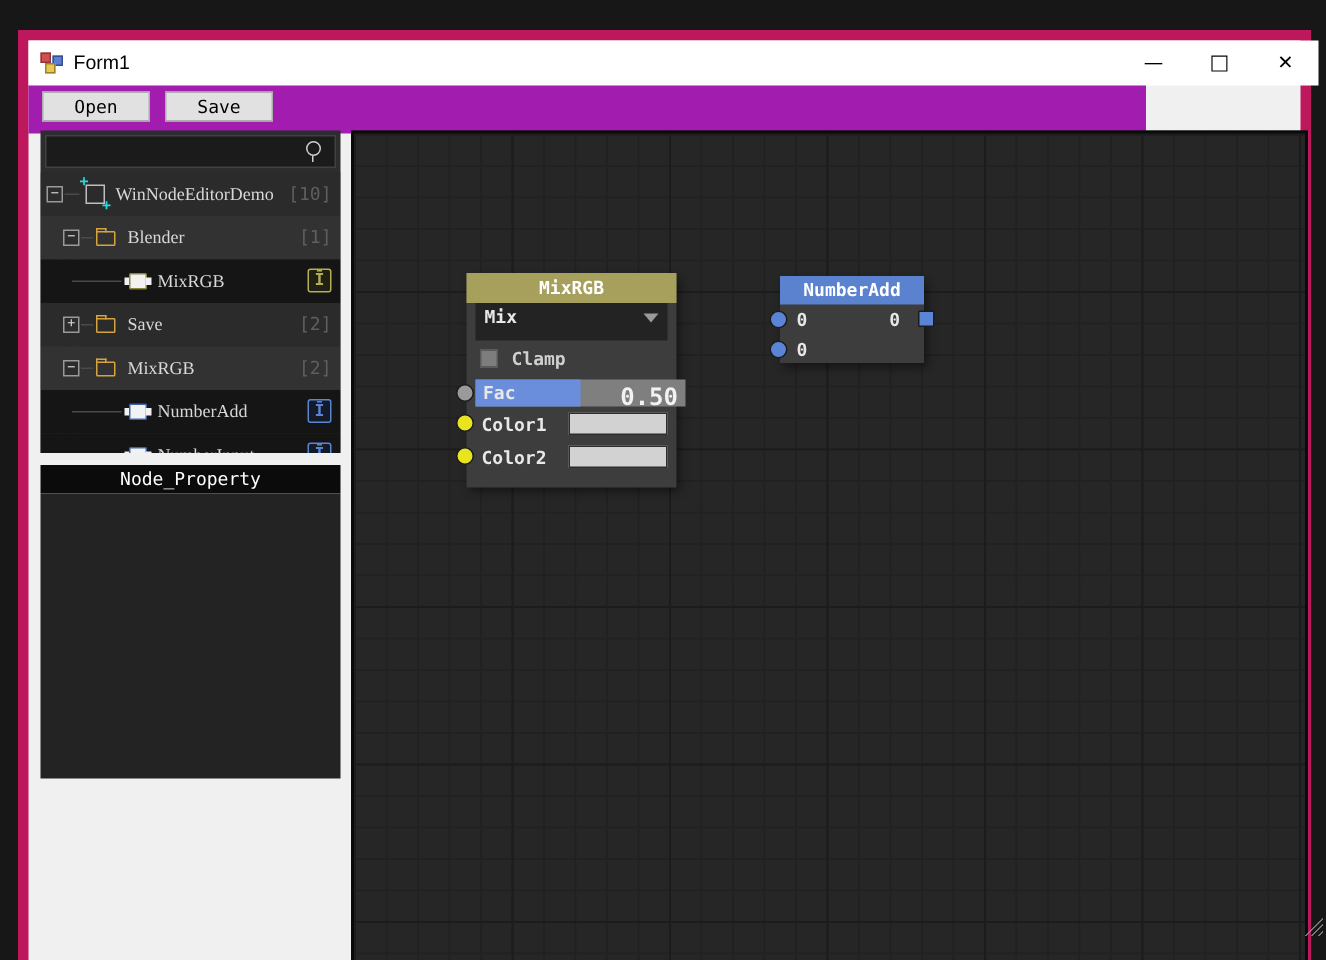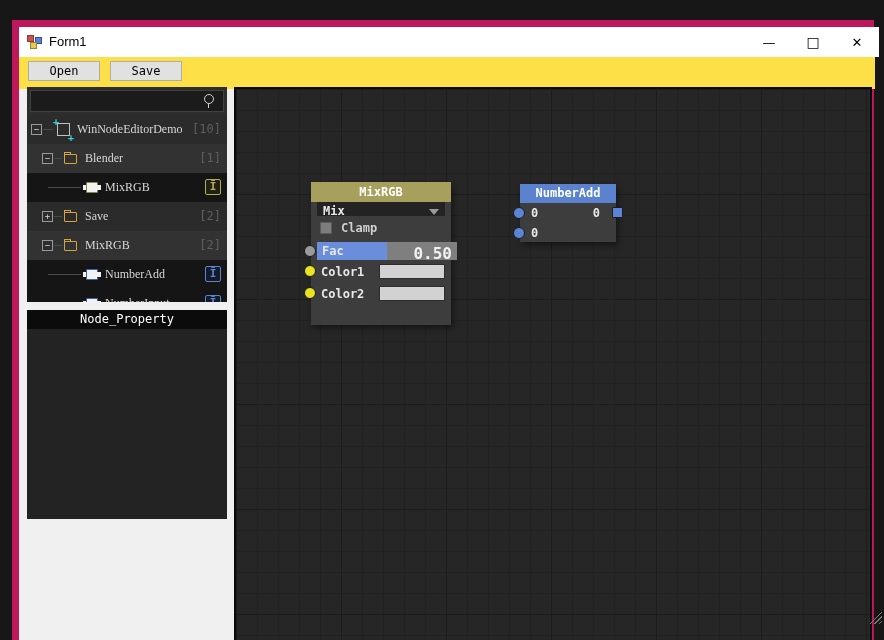--- a/index.html
+++ b/index.html
@@ -17,21 +17,21 @@
   #form-icon .sq.blue{left:8px;top:3px;background:#5a7fd4;border-color:#34508f;}
   #form-icon .sq.yellow{left:3px;top:8px;background:#e8c84f;border-color:#9a8330;}
   #window-title{left:30px;top:7px;font-family:"Liberation Sans",sans-serif;font-size:13px;color:#000;}
   .caption-btn{top:0;width:44px;height:30px;display:flex;align-items:center;justify-content:center;
                color:#000;font-family:"DejaVu Sans",sans-serif;cursor:default;}
   #btn-min{left:728px;font-size:13px;}
   #btn-max{left:772px;font-size:14px;}
   #btn-close{left:816px;font-size:13px;}
 
   
-  #toolbar{left:0;top:30px;width:856px;height:32px;background:#fde047;}
+  #toolbar{left:0;top:30px;width:745px;height:32px;background:#a21caf;}
   .tool-btn{position:absolute;top:4px;width:72px;height:20px;background:#e1e1e1;border:1px solid #adadad;
             font-family:"DejaVu Sans Mono",monospace;font-size:12px;color:#000;
             display:flex;align-items:center;justify-content:center;}
   #open-btn{left:9px;}
   #save-btn{left:91px;}
 
   
   #tree-panel{left:8px;top:60px;width:200px;height:215px;background:#2d2d2d;overflow:hidden;}
   #search-box{position:absolute;left:3px;top:3px;width:194px;height:22px;background:#1b1b1b;border:1px solid #414141;}
   #search-input{position:absolute;left:4px;top:2px;width:160px;height:16px;background:transparent;border:none;
@@ -98,21 +98,21 @@
   .socket.right{right:-7px;}
   .socket.yellow{background:#e8e520;}
   .socket.gray{background:#9a9a9a;}
   .socket.blue{background:#5a85d7;}
   .socket.square{border-radius:1px;width:11px;height:11px;}
 
   #row-color{height:21px;}
   #row-color .nlabel{position:absolute;right:14px;top:4px;}
   #row-color .socket{top:5px;}
 
-  #mix-dropdown{position:relative;margin:0 6px;height:14px;background:#232323;}
+  #mix-dropdown{position:relative;margin:0 6px;height:25px;background:#232323;}
   #mix-dropdown .nlabel{position:absolute;left:6px;top:2px;}
   #dropdown-arrow{position:absolute;right:6px;top:7px;width:0;height:0;
                   border-left:5px solid transparent;border-right:5px solid transparent;border-top:6px solid #9a9a9a;}
 
   #row-clamp{height:21px;margin-top:3px;}
   #clamp-checkbox{position:absolute;left:9px;top:3px;width:12px;height:12px;background:#7d7d7d;border:1px solid #5a5a5a;}
   #row-clamp .nlabel{position:absolute;left:30px;top:2px;color:#cfcfcf;}
 
   #row-fac{height:18px;margin:2px 6px 0 6px;background:#7f7f7f;}
   #fac-fill{position:absolute;left:0;top:0;height:18px;background:#6a8edb;}

